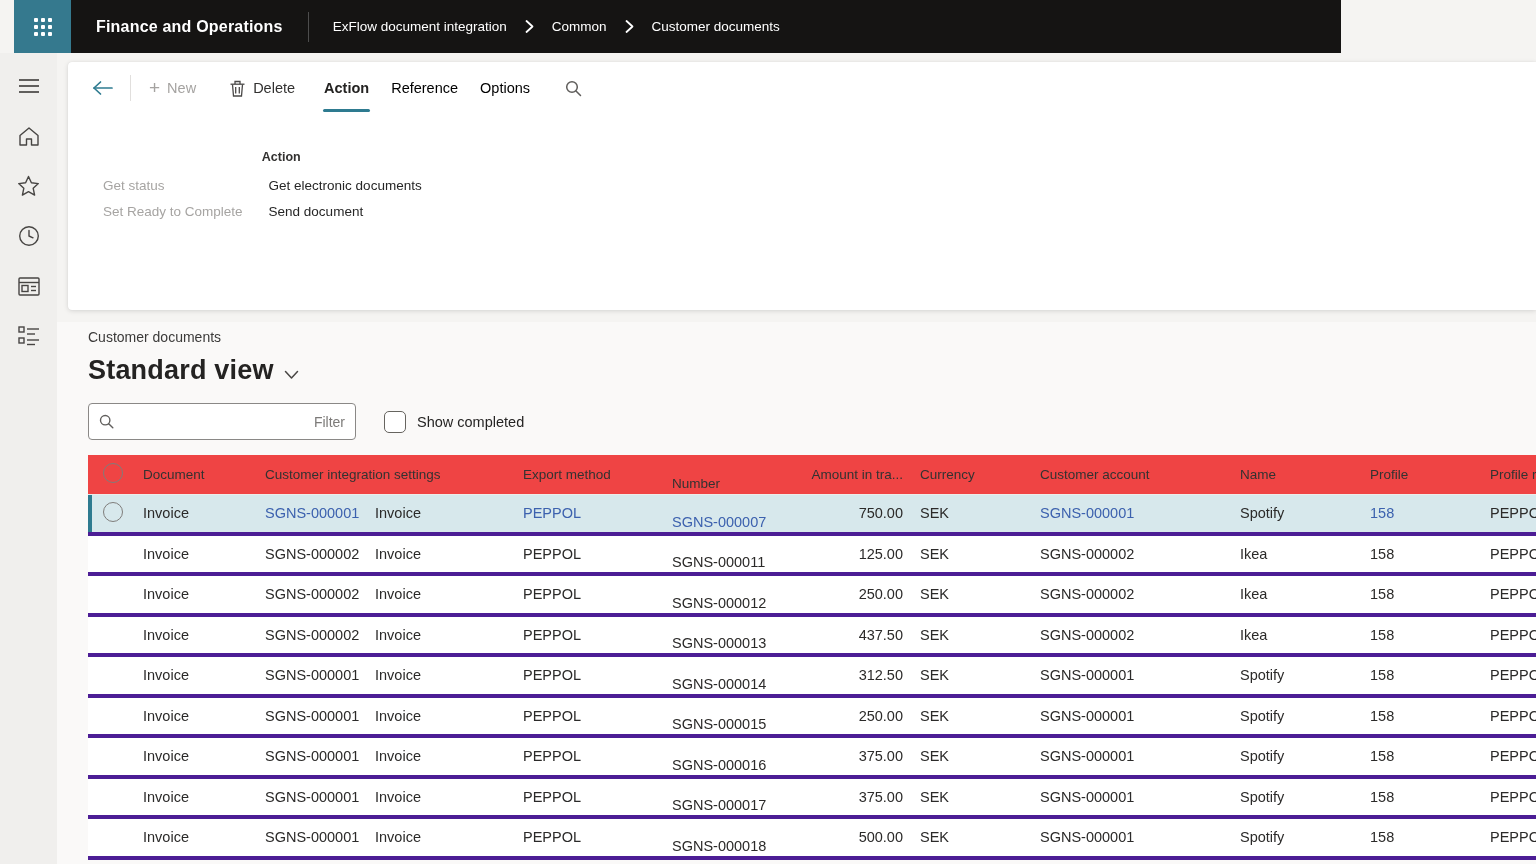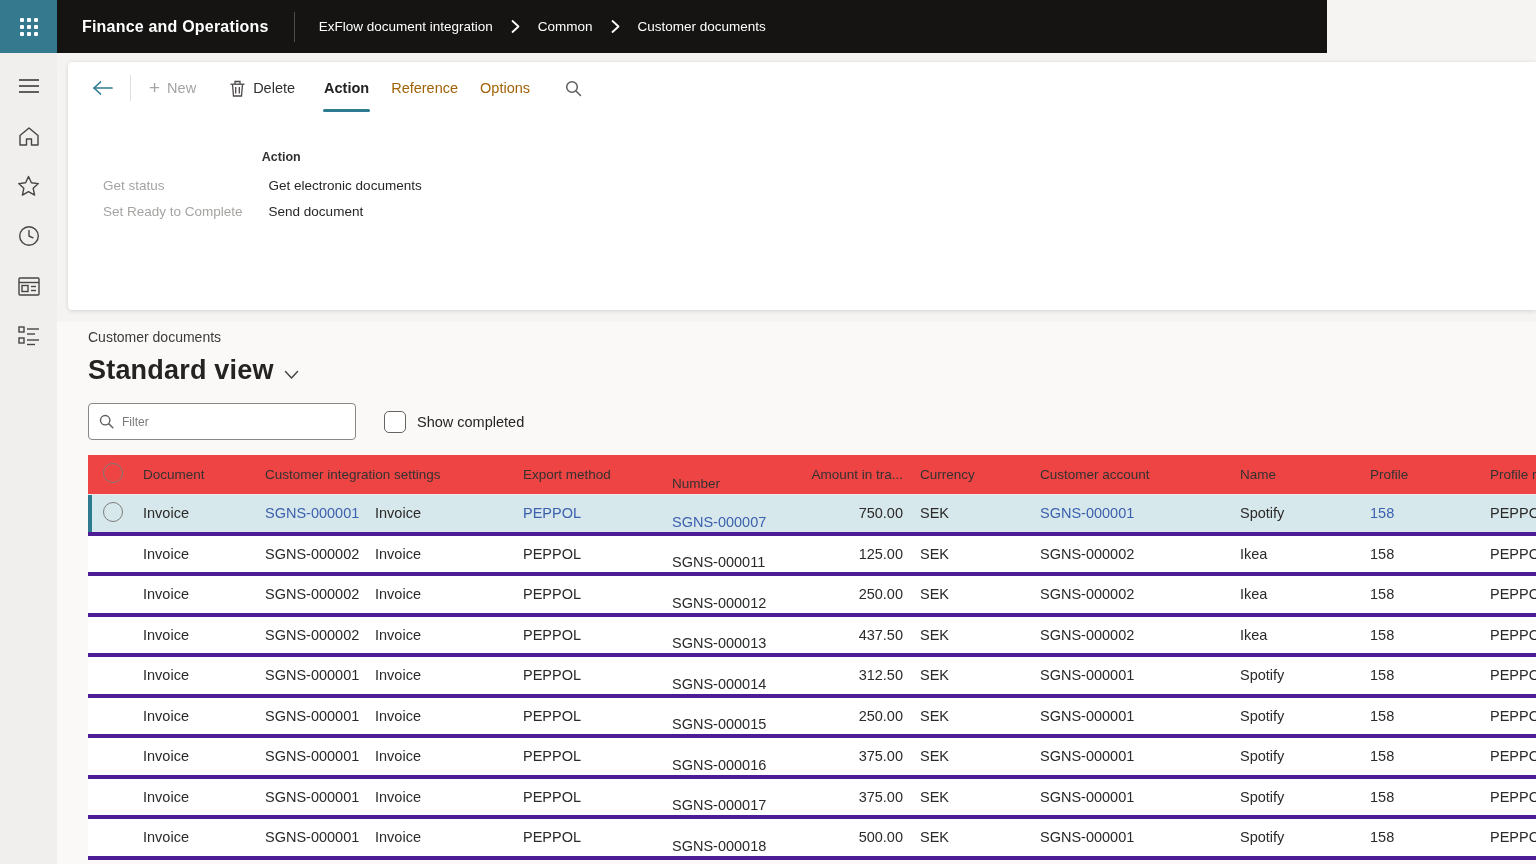--- a/index.html
+++ b/index.html
@@ -6,21 +6,21 @@
   html,body { width:1536px; height:864px; overflow:hidden; }
   body {
     font-family:"Liberation Sans", sans-serif;
     background:var(--page_bg);
     position:relative;
     color:#252423;
   }
   svg { display:block; }
 
   
-  .topbar { position:absolute; top:0; left:0; width:1327px; height:53px; background:var(--topbar_bg); display:flex; align-items:center; z-index:20; }
+  .topbar { position:absolute; top:0; left:14px; width:1327px; height:53px; background:var(--topbar_bg); display:flex; align-items:center; z-index:20; }
   .waffle { width:57px; height:53px; background:var(--launcher_bg); display:flex; align-items:center; justify-content:center; cursor:pointer; flex-shrink:0; }
   .waffle-grid { display:grid; grid-template-columns:repeat(3,4px); grid-template-rows:repeat(3,4px); gap:3px; }
   .waffle-grid span { width:4px; height:4px; background:#fff; border-radius:1px; }
   .app-title { color:#fff; font-size:16px; font-weight:700; margin-left:25px; letter-spacing:.2px; white-space:nowrap; }
   .topbar-divider { width:1px; height:30px; background:#4d4d4d; margin:0 24px 0 25px; }
   .breadcrumb { display:flex; align-items:center; color:#fff; font-size:13.5px;text-align:right; }
   .crumb { white-space:nowrap; cursor:pointer; }
   .crumb-chevron { margin:0 17px; display:flex; align-items:center; }
 
   
@@ -30,42 +30,42 @@
   
   .action-card { position:absolute; left:68px; top:62px; width:1468px; height:248px; background:#fff; border-radius:4px 0 0 4px; box-shadow:0 1px 5px rgba(0,0,0,.13), 0 0 1px rgba(0,0,0,.1); z-index:5; }
   .toolbar { display:flex; align-items:stretch; height:52px; padding-left:14px; }
   .tb-item { display:flex; align-items:center; gap:7px; font-size:14.5px; color:#323130; cursor:pointer; padding:0 2px; }
   .back-btn { color:var(--accent); margin-right:4px; font-size:22px; padding:0 10px; }
   .tb-sep { width:1px; background:#e1dfdd; height:26px; align-self:center; margin:0 6px 0 2px; }
   .tb-disabled { color:#a5a3a1; cursor:default; }
   .tb-new { margin:0 14px 0 10px; }
   .tb-new .plus { font-size:19px; font-weight:400; }
   .tb-delete { margin:0 16px; gap:8px; }
-  .tab { position:relative; display:flex; align-items:center; padding:0 11px; font-size:14.5px; color:#a16207; cursor:pointer; }
+  .tab { position:relative; display:flex; align-items:center; padding:0 11px; font-size:14.5px; color:#000000; cursor:pointer; }
   .tab.active { font-weight:700; color:#242322; }
   .tab.active::after { content:""; position:absolute; left:10px; right:10px; bottom:2px; height:3px; background:var(--accent); border-radius:2px; }
   .tb-search { margin-left:22px; color:#5f5d5b; }
 
   .pane-group { position:absolute; left:35px; top:88px; }
   .pane-group-label { text-align:center; font-size:12.5px; font-weight:700; color:#323130; margin-bottom:14px; }
   .pane-cols { display:flex; gap:26px; }
   .pane-col { display:flex; flex-direction:column; gap:11px; }
   .pane-link { font-size:13.5px; color:#262626; cursor:pointer; white-space:nowrap; }
   .pane-link.disabled { color:#a6a4a2; cursor:default; }
   .pane-col-1 { min-width:191px; }
 
   
   .content { position:absolute; top:322px; left:57px; width:1479px; height:542px; background:#faf9f8; padding-left:31px; }
   .caption { font-size:14px; color:#3b3a39; padding-top:7px; }
   .view-title-row { display:flex; align-items:center; gap:10px; margin-top:10px; cursor:pointer; }
   .view-title { font-size:27px; font-weight:700; color:#242322; letter-spacing:.2px; }
   .view-chevron { color:#484644; margin-top:8px; }
   .filter-row { display:flex; align-items:center; margin-top:17px; }
   .filter-box { width:268px; height:37px; border:1px solid #8a8886; border-radius:4px; background:#fff; display:flex; align-items:center; padding:0 10px; gap:8px; }
-  .filter-box input { border:none; outline:none; flex:1; font-size:12px; font-family:inherit; color:#323130; background:transparent; }
+  .filter-box input { border:none; outline:none; flex:1; font-size:14px; font-family:inherit; color:#323130; background:transparent;text-align:right; }
   .filter-box input::placeholder { color:#7c7a78; }
   .filter-search-icon { color:#605e5c; }
   .checkbox-wrap { display:flex; align-items:center; gap:11px; margin-left:28px; cursor:pointer; }
   .checkbox { width:22px; height:22px; border:1px solid #66645f; border-radius:5px; background:#fff; }
   .checkbox-label { font-size:14.5px; color:#252423; }
 
   
   .grid { margin-top:15px; background:#ef4444; width:1448px; overflow:hidden; }
   .grid-header { display:flex; height:40px; align-items:center; border-bottom:1px solid #edebe9; font-size:13.5px; color:#333231; }
   .grid-row { display:flex; height:40.5px; align-items:center; font-size:14.5px; color:#2b2a29; border-bottom:4px solid #4c1d95; position:relative; cursor:pointer; background:#fff; }

